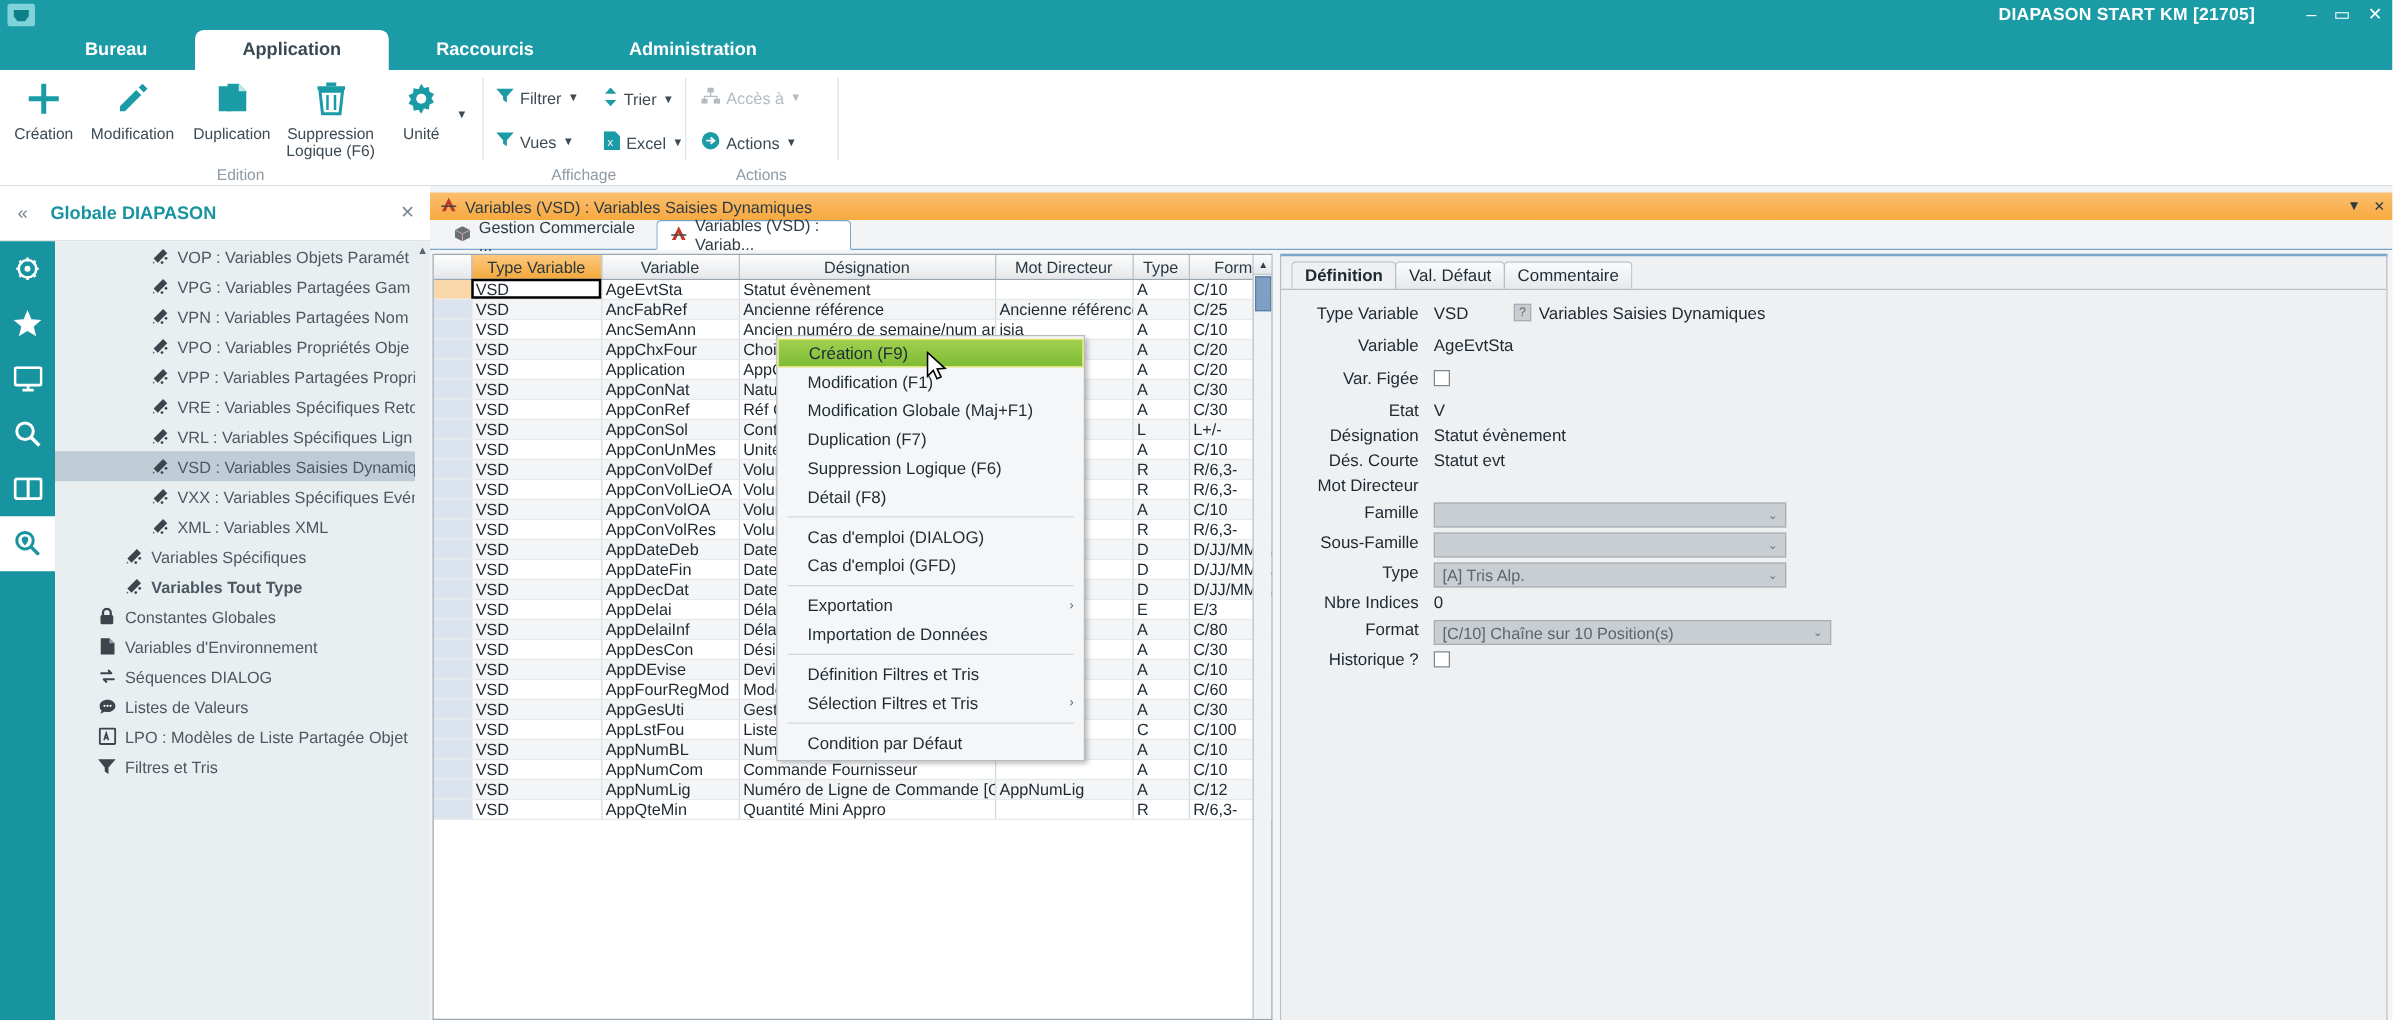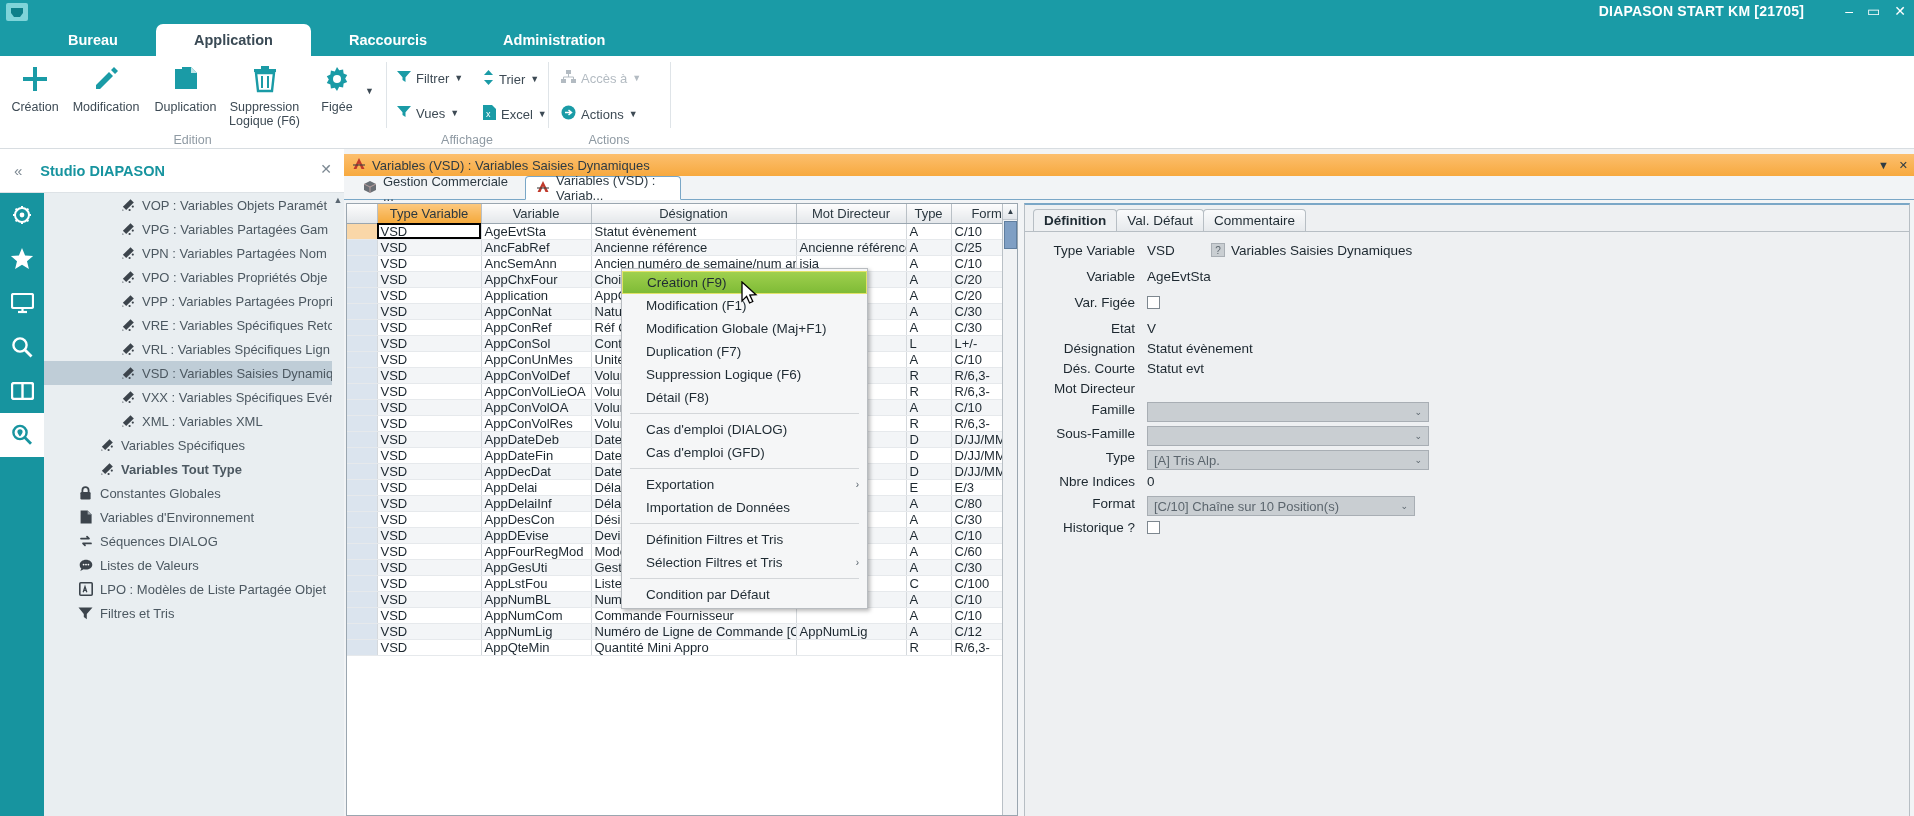--- a/index.html
+++ b/index.html
@@ -290,21 +290,21 @@
         <div class="lb">Suppression Logique (F6)</div>
       </div>
 
       <div class="bigbtn" style="left:310px; width:54px;">
         <div class="ic">
           <svg width="28" height="28" viewBox="0 0 28 28">
               <path d="M14 2l2.2 3.3 3.9-.8.5 3.9 3.6 1.7-2 3.4 2 3.4-3.6 1.7-.5 3.9-3.9-.8L14 26l-2.2-3.3-3.9.8-.5-3.9L3.8 18l2-3.4-2-3.4 3.6-1.7.5-3.9 3.9.8z" fill="#1a9ba6"></path>
               <circle cx="14" cy="14" r="4" fill="#fff"></circle>
             </svg>
         </div>
-        <div class="lb">Figée</div>
+        <div class="lb">Unité</div>
       </div>
       <div style="position:absolute; left:365px; top:30px; font-size:9px; color:#3d4a54;">▼</div>
 
       <div class="rgroup-label">Edition</div>
     </div>
 
     <div class="rgroup-sep" style="left:386px;"></div>
 
     <div class="rgroup" style="left:387px; width:160px;">
       <div class="smallbtn" style="left:10px; top:14px;">
@@ -362,21 +362,21 @@
         <span class="caret">▼</span>
       </div>
       <div class="rgroup-label">Actions</div>
     </div>
 
     <div class="rgroup-sep" style="left:670px;"></div>
   </div>
 
   <div class="studio-head">
     <span class="studio-collapse">«</span>
-    <span class="studio-title">Studio DIAPASON</span>
+    <span class="studio-title">Globale DIAPASON</span>
     <span class="studio-x">✕</span>
   </div>
 
   <div class="rail">
     <div class="rail-item">
       <svg width="22" height="22" viewBox="0 0 22 22">
           <circle cx="11" cy="11" r="7" fill="none" stroke="#fff" stroke-width="2"></circle>
           <circle cx="11" cy="11" r="2.4" fill="#fff"></circle>
           <path d="M11 2v3M11 17v3M2 11h3M17 11h3M4.6 4.6l2.2 2.2M15.2 15.2l2.2 2.2M17.4 4.6l-2.2 2.2M6.8 15.2l-2.2 2.2" stroke="#fff" stroke-width="2"></path>
         </svg>
@@ -963,21 +963,21 @@
         <div class="flabel" style="left:10px; top:218px; width:100px;">Type</div>
         <div class="fcombo" style="left:122px; top:218px; width:282px;">
           <span class="cv">[A] Tris Alp.</span>
           <span class="cc">⌄</span>
         </div>
 
         <div class="flabel" style="left:10px; top:242px; width:100px;">Nbre Indices</div>
         <div class="fval" style="left:122px; top:242px;">0</div>
 
         <div class="flabel" style="left:10px; top:264px; width:100px;">Format</div>
-        <div class="fcombo" style="left:122px; top:264px; width:268px;">
+        <div class="fcombo" style="left:122px; top:264px; width:318px;">
           <span class="cv">[C/10] Chaîne sur 10 Position(s)</span>
           <span class="cc">⌄</span>
         </div>
 
         <div class="flabel" style="left:10px; top:288px; width:100px;">Historique ?</div>
         <div class="fcheck" style="left:122px; top:289px;"></div>
       </div>
     </div>
   </div>
 

